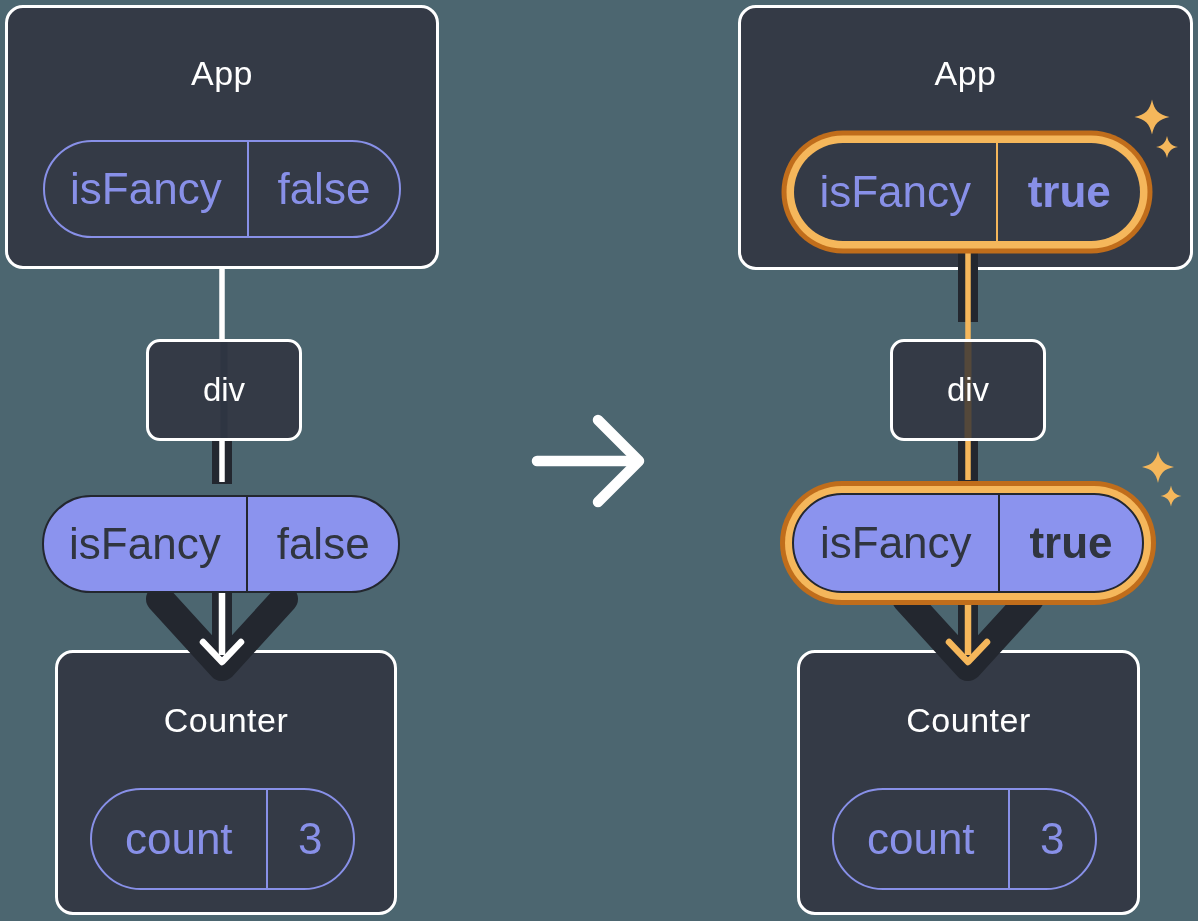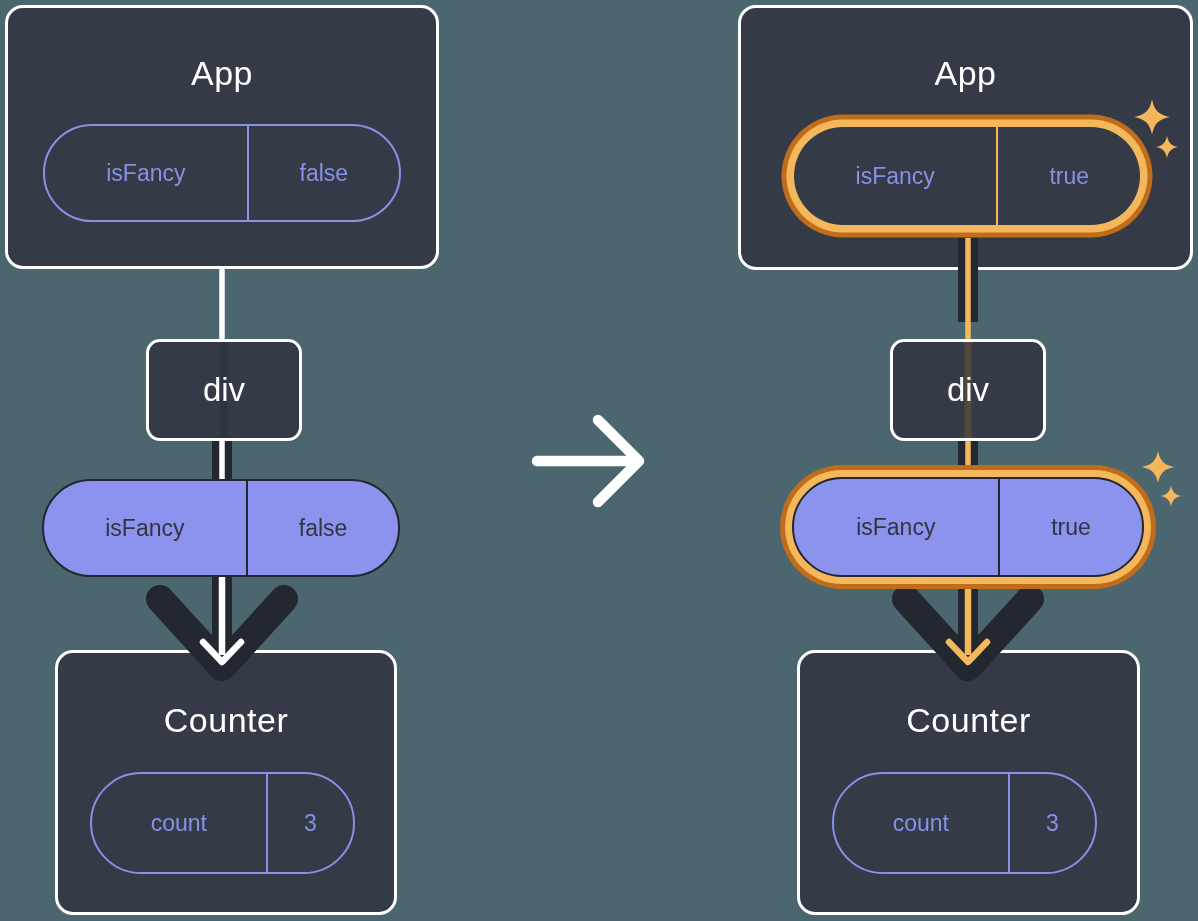--- a/index.html
+++ b/index.html
@@ -18,39 +18,39 @@
   .divbox{position:absolute;background:var(--card);border:3.5px solid var(--white);
           border-radius:14px;box-sizing:border-box;z-index:3;
           display:flex;align-items:center;justify-content:center;
           color:var(--white);font-size:33px;font-weight:500;overflow:hidden;margin-top:17px;}
   .divbox .stripe{position:absolute;top:0;bottom:0;left:50%;
                   transform:translateX(-50%);width:7px;}
   .stripe-plain{background:#2e3542;}
   .stripe-warm{background:#54483a;}
   .divbox span{position:relative;}
   .pill{position:absolute;display:flex;align-items:stretch;border-radius:999px;
-        box-sizing:border-box;font-size:23px;z-index:3;}
+        box-sizing:border-box;font-size:44px;z-index:3;margin-top:16px;}
   .pill .cell{display:flex;align-items:center;justify-content:center;}
   .pill .name{flex:0 0 57%;}
   .pill .value{flex:1 1 auto;}
   .split58 .name{flex:0 0 58.5%;}
   .split67 .name{flex:0 0 66.5%;}
   .pill .divider{flex:0 0 2px;background:var(--purple);}
   .outline{border:2px solid var(--purple);color:var(--purple);}
   .solid{background:var(--purple_fill);border:2.5px solid var(--ink);
          color:var(--text_on_purple);}
   .solid .divider{flex-basis:2.5px;background:var(--ink);}
   .hl-dark{background:var(--card);color:var(--purple);
            box-shadow:0 0 0 7.5px var(--orange),0 0 0 12.5px var(--orange_dark);}
   .hl-dark .divider{background:var(--orange);}
   .hl-solid{background:var(--purple_fill);border:2.5px solid var(--ink);
             color:var(--text_on_purple);
             box-shadow:0 0 0 7px var(--orange),0 0 0 12px var(--orange_dark);}
   .hl-solid .divider{flex-basis:2.5px;background:var(--ink);}
-  .bold{font-weight:400;}
+  .bold{font-weight:700;}
   .connectors{position:absolute;left:0;top:0;z-index:2;}
 </style>
 </head>
 <body>
 
 <div class="stage">
 
   <div class="card" style="left:5px;top:5px;width:434px;height:264px;"></div>
   <div class="title" style="left:5px;top:54px;width:434px;">App</div>
 

